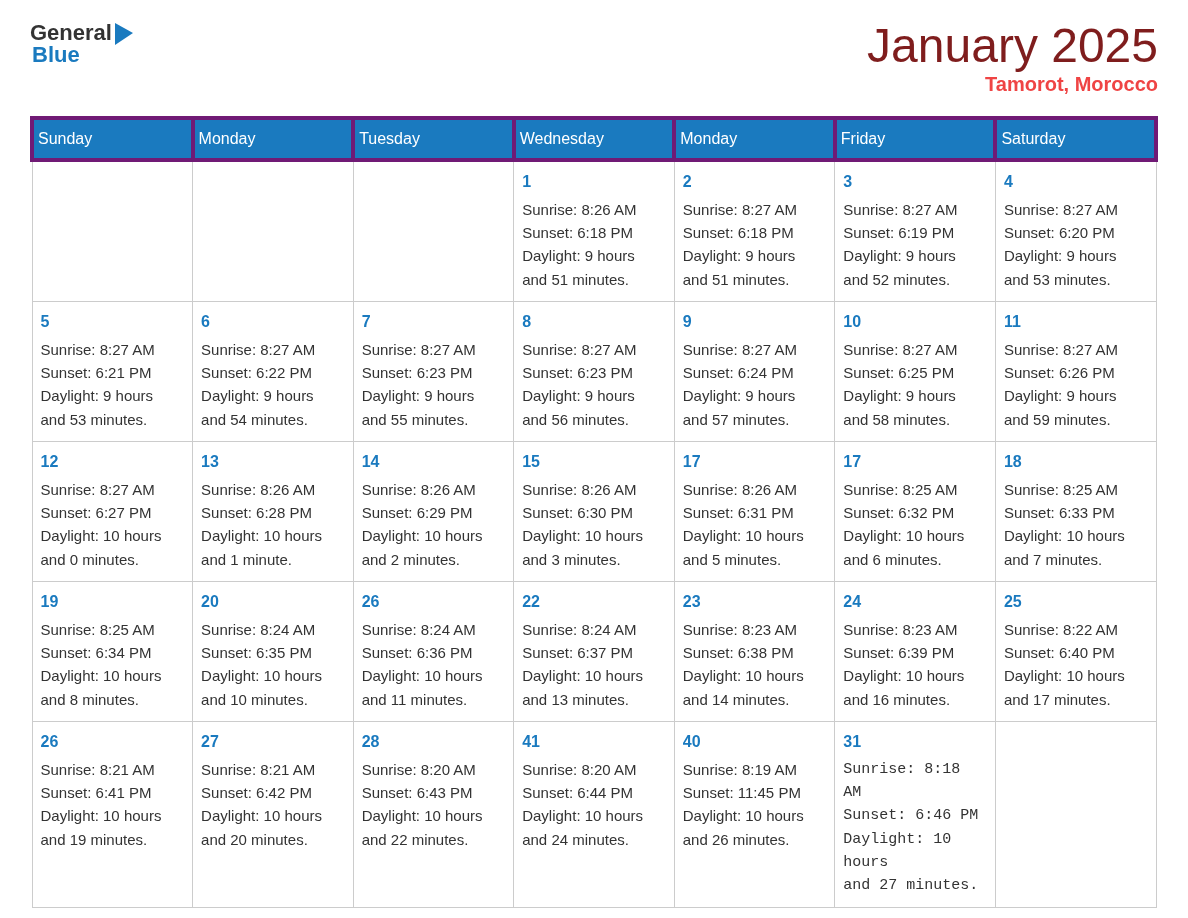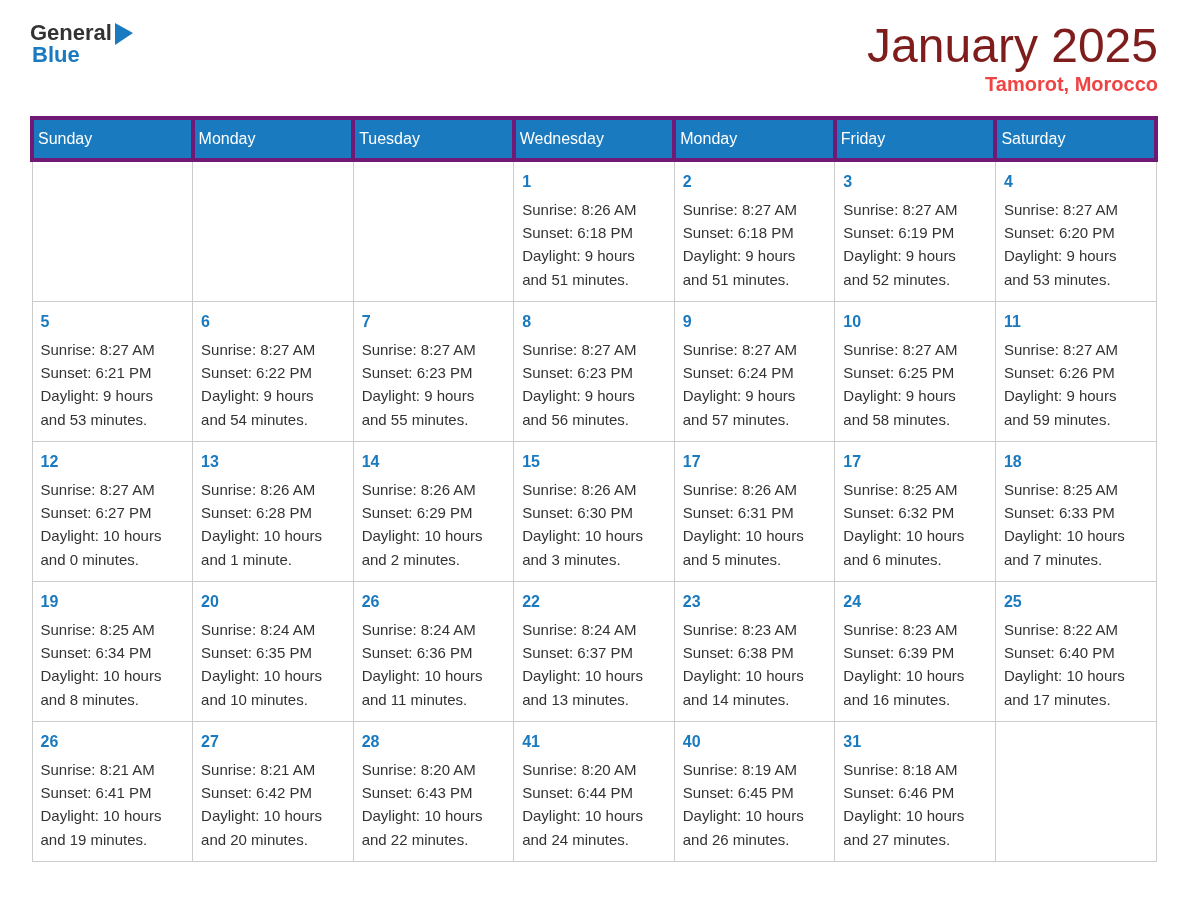--- a/index.html
+++ b/index.html
@@ -333,27 +333,27 @@
         <td>
           <span class="day-number">41</span>
           <div class="day-info" style="white-space: pre-line;">Sunrise: 8:20 AM
 Sunset: 6:44 PM
 Daylight: 10 hours
 and 24 minutes.</div>
         </td>
         <td>
           <span class="day-number">40</span>
           <div class="day-info" style="white-space: pre-line;">Sunrise: 8:19 AM
-Sunset: 6:45 PM
+Sunset: 11:45 PM
 Daylight: 10 hours
 and 26 minutes.</div>
         </td>
         <td>
           <span class="day-number">31</span>
-          <div class="day-info" style="white-space: pre-line;">Sunrise: 8:18 AM
+          <div class="day-info" style="white-space: pre-line; font-family: Liberation Mono, monospace;">Sunrise: 8:18 AM
 Sunset: 6:46 PM
 Daylight: 10 hours
 and 27 minutes.</div>
         </td>
         <td class="empty-cell"></td>
       </tr>
     </tbody>
 </table>
 
 </body></html>

